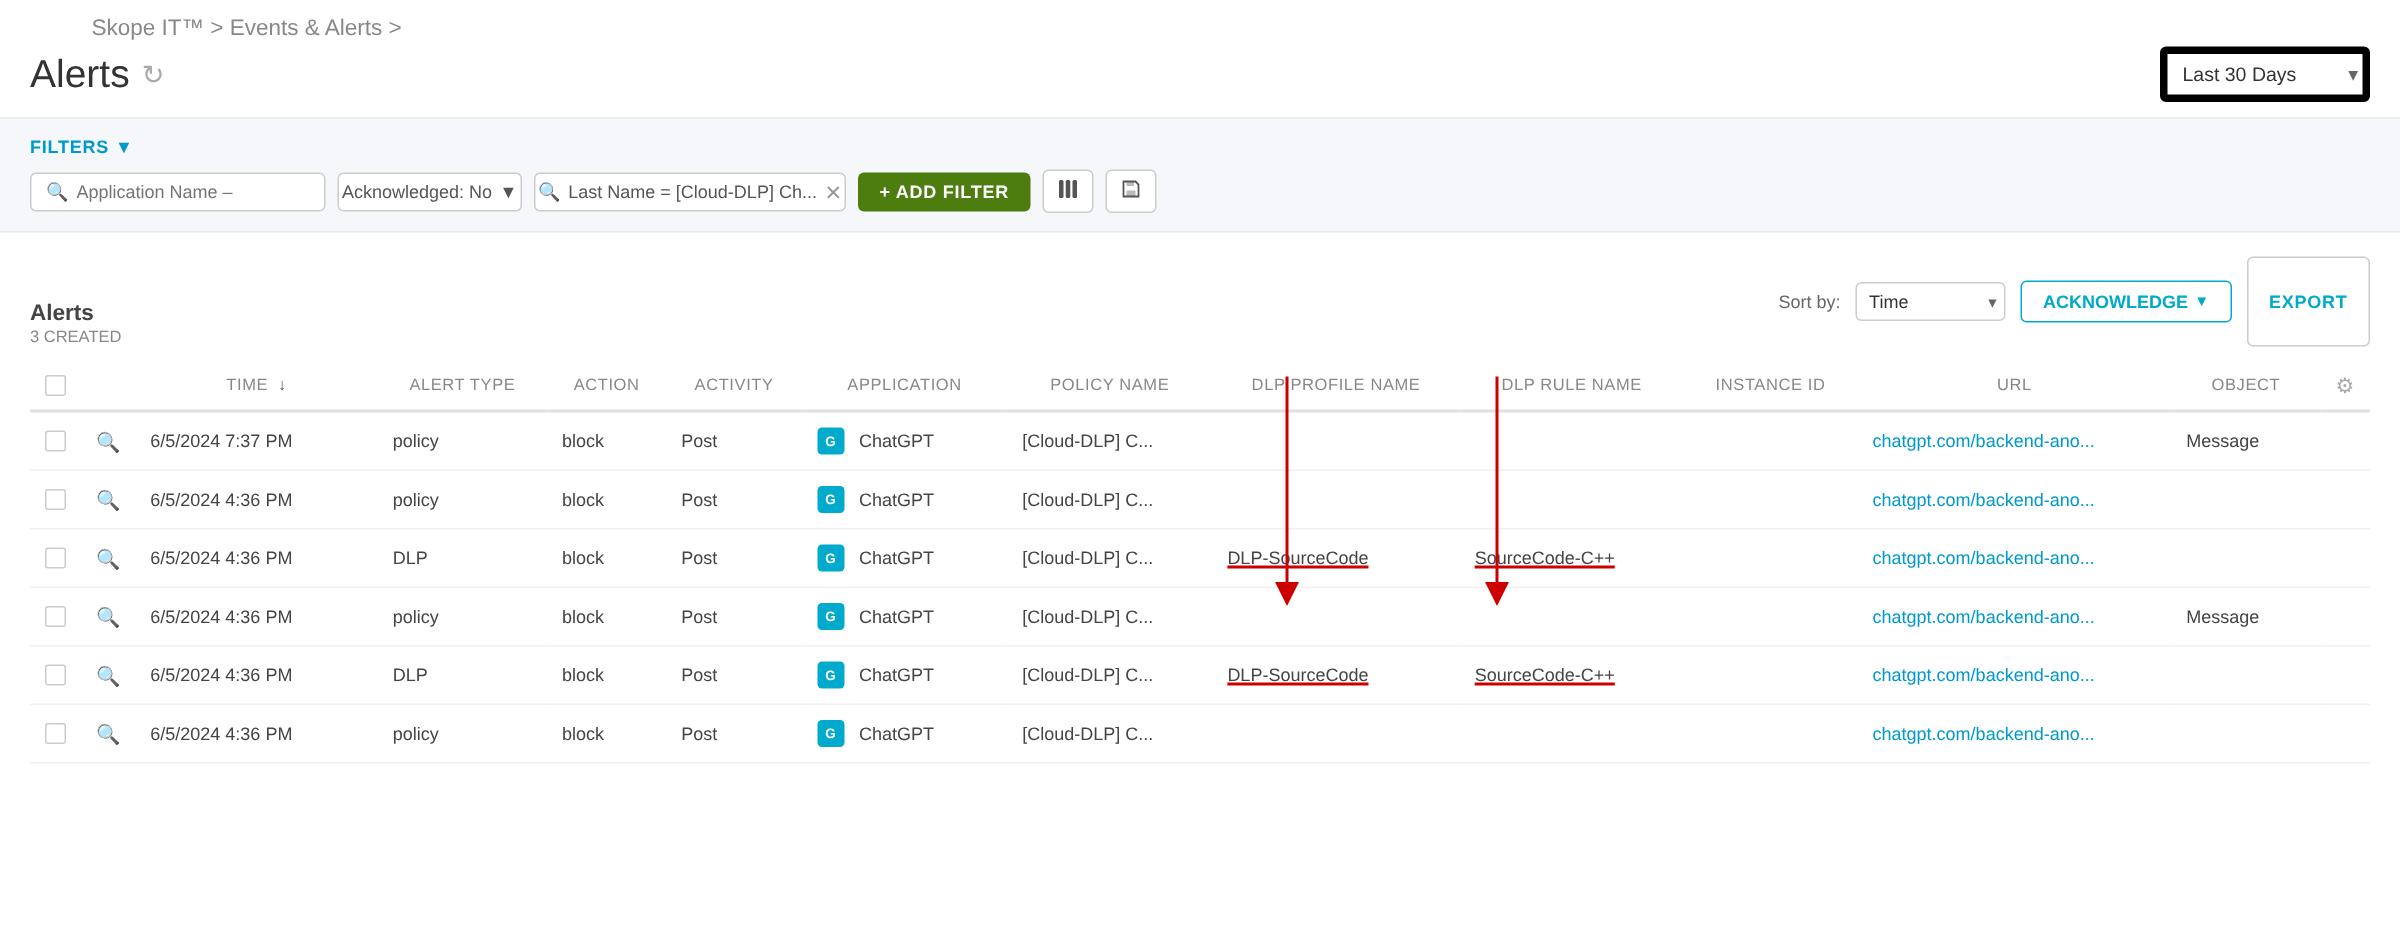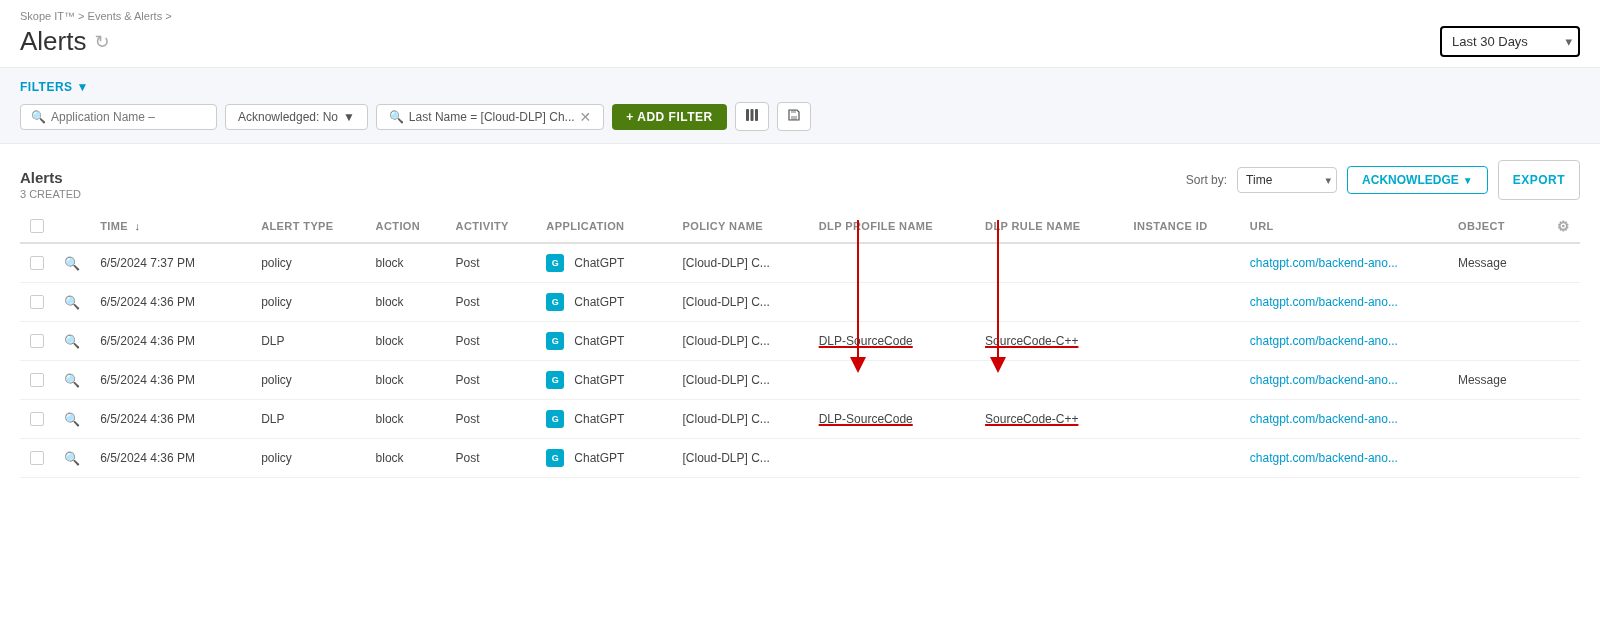--- a/index.html
+++ b/index.html
@@ -1,53 +1,53 @@
 <!DOCTYPE html>
 <html><head>
   <meta charset="utf-8">
   <style>
     * { box-sizing: border-box; margin: 0; padding: 0; }
     body { font-family: -apple-system, BlinkMacSystemFont, 'Segoe UI', Arial, sans-serif; background: #fff; color: #333; font-size: 13px; }
 
     .top-bar { padding: 10px 20px 0 20px; }
-    .breadcrumb { font-size: 11px; color: #888; margin-bottom: 4px; }
+    .breadcrumb { font-size: 15px; color: #888; margin-bottom: 4px; margin-left: 41px; }
     .page-title-row { display: flex; justify-content: space-between; align-items: center; padding-bottom: 10px; }
     .page-title { font-size: 26px; font-weight: 300; color: #333; display: flex; align-items: center; gap: 8px; }
     .refresh-icon { font-size: 18px; color: #aaa; cursor: pointer; }
-    .time-range-select { padding: 6px 28px 6px 10px; border: 2px solid #000000; border-radius: 4px; font-size: 13px; color: #333; background: #fff; appearance: none; cursor: pointer; min-width: 140px; }
+    .time-range-select { padding: 6px 28px 6px 10px; border: 5px solid #000000; border-radius: 4px; font-size: 13px; color: #333; background: #fff; appearance: none; cursor: pointer; min-width: 140px; }
     .time-range-wrapper { position: relative; display: flex; align-items: center; }
     .time-range-wrapper::after { content: '▾'; position: absolute; right: 8px; color: #666; pointer-events: none; }
 
     .filters-section { background: #f5f7fa; padding: 12px 20px; border-top: 1px solid #e8eaed; border-bottom: 1px solid #e8eaed; }
     .filters-label { font-size: 12px; font-weight: 600; color: #0099cc; text-transform: uppercase; letter-spacing: 0.5px; display: flex; align-items: center; gap: 4px; cursor: pointer; margin-bottom: 8px; }
     .filters-row { display: flex; align-items: center; gap: 8px; flex-wrap: wrap; }
     .filter-input { display: flex; align-items: center; gap: 5px; background: #fff; border: 1px solid #ccc; border-radius: 4px; padding: 5px 10px; min-width: 180px; }
     .filter-input input { border: none; outline: none; font-size: 12px; color: #4c1d95; width: 100%; background: transparent; }
     .filter-search-icon { color: #999; font-size: 12px; }
-    .filter-tag { display: flex; align-items: flex-start; gap: 5px; background: #fff; border: 1px solid #ccc; border-radius: 4px; padding: 5px 12px; font-size: 12px; color: #555; }
+    .filter-tag { display: flex; align-items: flex-start; gap: 5px; background: #fff; border: 1px solid #ccc; border-radius: 4px; padding: 5px 2px; font-size: 12px; color: #555; }
     .filter-tag .close-btn { cursor: pointer; color: #999; font-size: 14px; line-height: 1; }
     .add-filter-btn { background: #4d7c0f; color: #fff; border: none; border-radius: 4px; padding: 6px 14px; font-size: 12px; font-weight: 600; cursor: pointer; letter-spacing: 0.5px; }
     .icon-btn { background: #fff; border: 1px solid #ccc; border-radius: 4px; padding: 5px 9px; cursor: pointer; color: #555; font-size: 14px; }
 
     .table-section { padding: 0 20px 20px 20px; }
     .table-header-row { display: flex; justify-content: space-between; align-items: flex-end; padding: 16px 0 10px 0; }
     .table-title { font-size: 15px; font-weight: 600; color: #444; }
     .table-subtitle { font-size: 11px; color: #888; font-weight: 400; margin-top: 2px; }
     .table-actions { display: flex; align-items: center; gap: 10px; justify-content: center; }
     .sort-label { font-size: 12px; color: #666; }
     .sort-select-wrapper { position: relative; display: inline-flex; align-items: center; }
     .sort-select { padding: 5px 24px 5px 8px; border: 1px solid #ccc; border-radius: 4px; font-size: 12px; color: #333; background: #fff; appearance: none; cursor: pointer; min-width: 100px; }
     .sort-select-wrapper::after { content: '▾'; position: absolute; right: 6px; color: #666; pointer-events: none; font-size: 11px; }
     .acknowledge-btn { background: #fff; border: 1px solid #00aacc; color: #00aacc; border-radius: 4px; padding: 6px 14px; font-size: 12px; font-weight: 600; cursor: pointer; display: flex; align-items: center; gap: 4px; }
     .acknowledge-btn .dropdown-arrow { font-size: 10px; }
-    .export-btn { background: #fff; border: 1px solid #ccc; color: #00aacc; border-radius: 4px; padding: 12px 14px; font-size: 12px; font-weight: 600; cursor: pointer; letter-spacing: 0.5px; }
+    .export-btn { background: #fff; border: 1px solid #ccc; color: #00aacc; border-radius: 4px; padding: 22px 14px; font-size: 12px; font-weight: 600; cursor: pointer; letter-spacing: 0.5px; }
 
     table { width: 100%; border-collapse: collapse; }
     thead tr { border-bottom: 2px solid #e0e0e0; }
-    thead th { text-align: left; font-size: 11px; font-weight: 700; color: #888; padding: 8px 10px; text-transform: uppercase; letter-spacing: 0.4px; white-space: nowrap; }
+    thead th { text-align: center; font-size: 11px; font-weight: 400; color: #888; padding: 8px 10px; text-transform: uppercase; letter-spacing: 0.4px; white-space: nowrap; }
     thead th.sortable { cursor: pointer; }
     thead th .sort-arrow { margin-left: 3px; color: #555; }
     tbody tr { border-bottom: 1px solid #f0f0f0; }
     tbody td { padding: 10px 10px; vertical-align: middle; font-size: 12px; color: #444; white-space: nowrap; }
     .checkbox-col { width: 32px; }
     .magnify-col { width: 28px; }
     .check-box { width: 14px; height: 14px; border: 1px solid #ccc; border-radius: 2px; cursor: pointer; }
     .magnify-icon { color: #aaa; font-size: 13px; cursor: pointer; }
     .app-icon { width: 18px; height: 18px; border-radius: 3px; background: #00aacc; display: inline-flex; align-items: center; justify-content: center; color: #fff; font-size: 9px; font-weight: 700; margin-right: 5px; vertical-align: middle; }
     .app-cell { display: flex; align-items: center; gap: 5px; }

